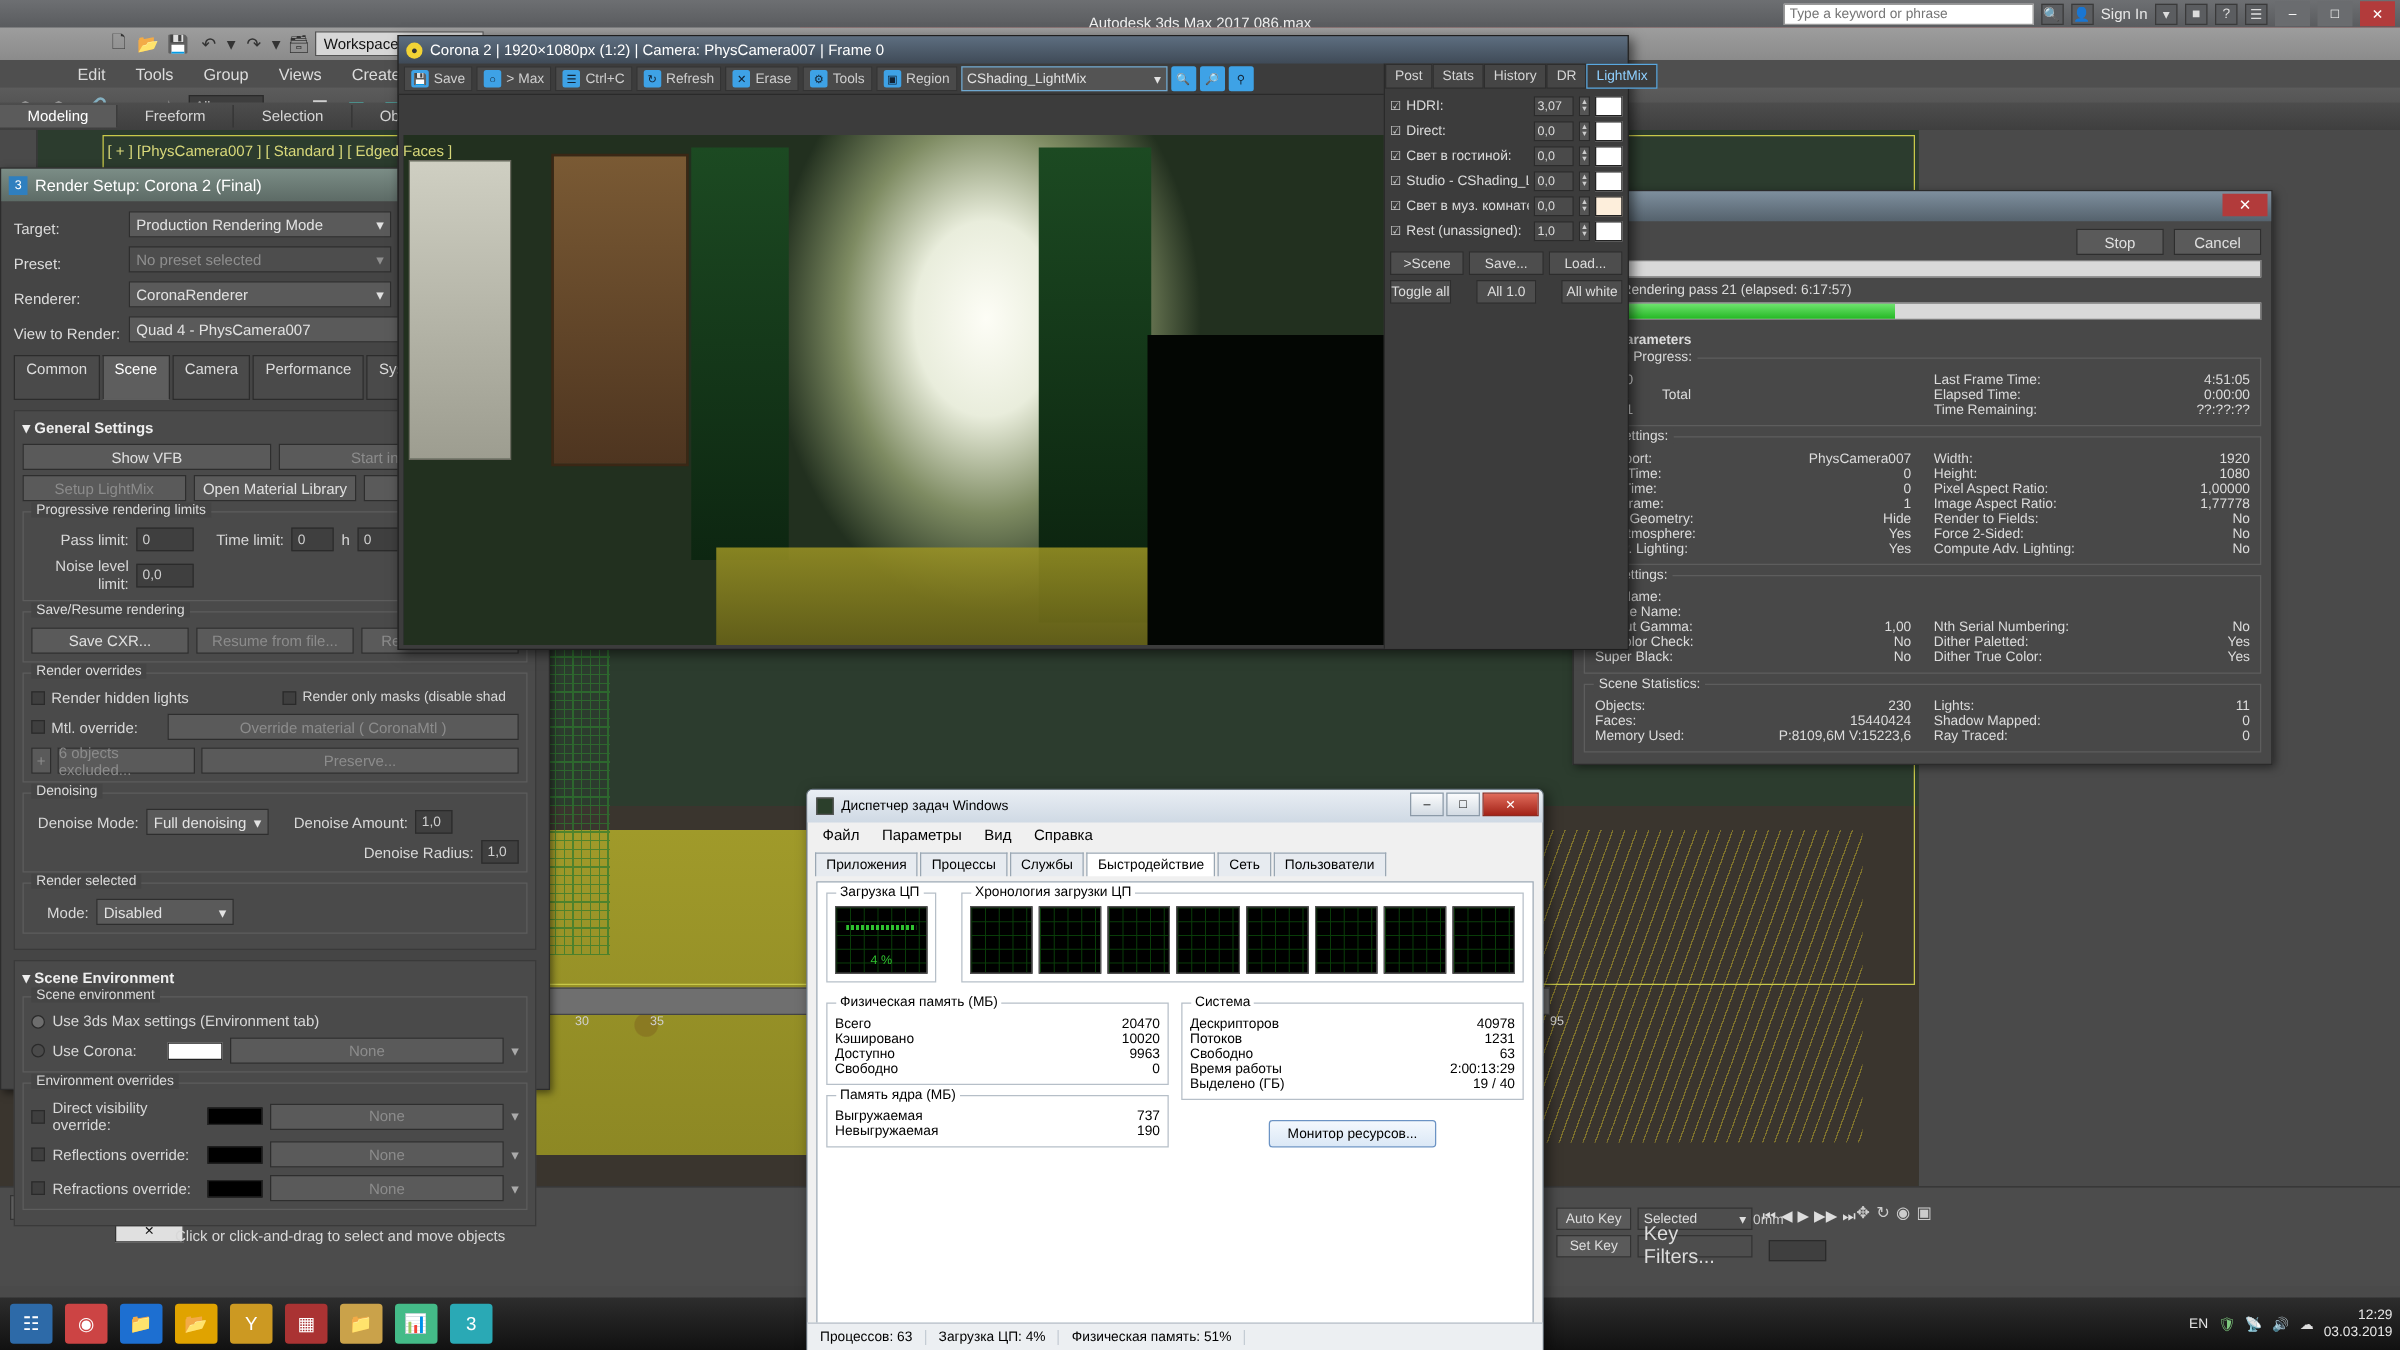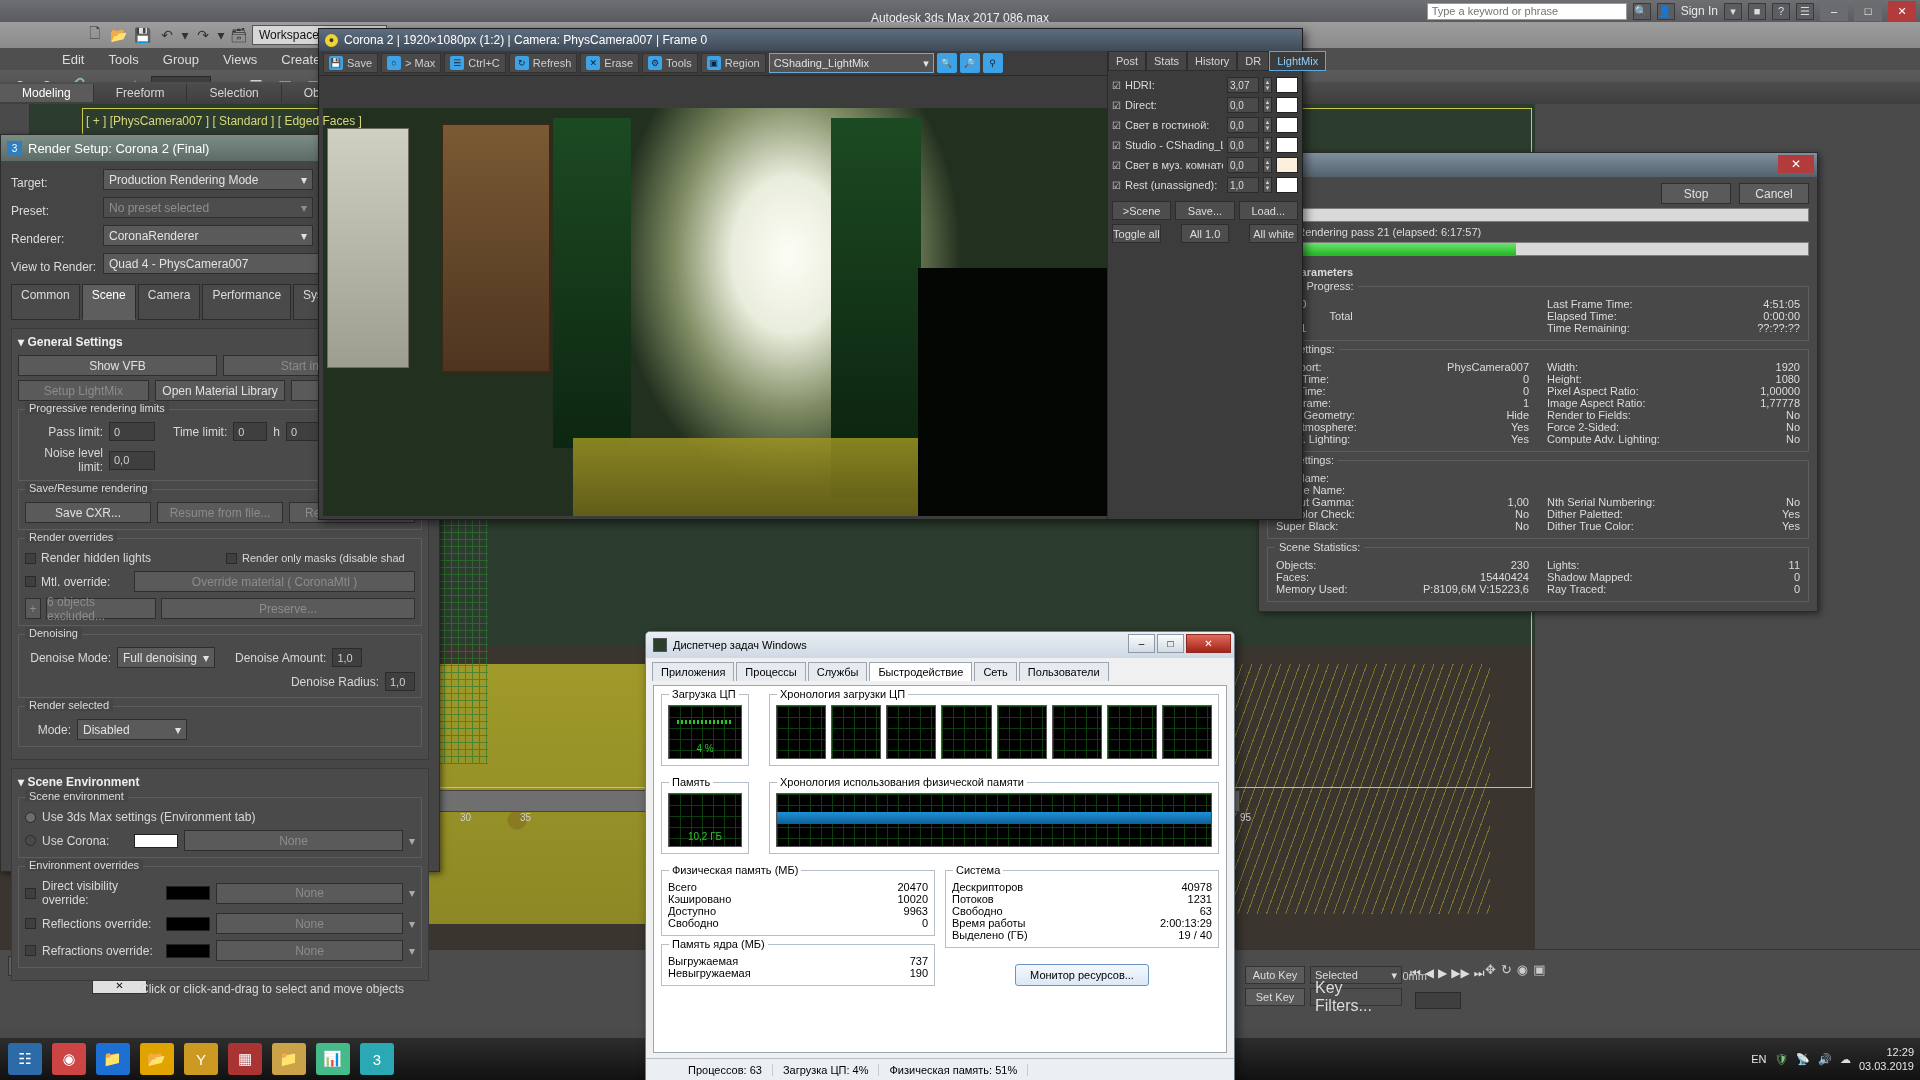--- a/index.html
+++ b/index.html
@@ -186,21 +186,21 @@
   .tm-tab.active{ background:#fff; font-weight:normal;}
   .tmgrp{ border:1px solid #b6bfc8; margin:8px 7px; padding:10px 6px 6px; position:relative;}
   .tmgrp > .gt{ position:absolute; top:-7px; left:7px; background:#fff; padding:0 3px;}
   .graph{ background:#000; border:1px solid #555; position:relative; overflow:hidden;}
   .grid-lines{ position:absolute; inset:0;
      background-image:linear-gradient(#093d09 1px, transparent 1px),
                       linear-gradient(90deg,#093d09 1px, transparent 1px);
      background-size:11px 11px;}
   .tm-status{ position:absolute; left:0; bottom:0; width:100%; height:22px;
      background:#eceff2; border-top:1px solid #b6bfc8; display:flex; align-items:center;
-     font-size:11px;padding-left:32px;}
+     font-size:11px;}
   .tm-status > span{ padding:0 10px; border-right:1px solid #c4ccd4;}
   .tm-btn{ border:1px solid #6b93c4; background:linear-gradient(#f3f8fd,#dbe8f6);
      padding:4px 14px; font-size:11px; border-radius:3px;}
 </style>
 </head>
 <body>
 
 <div id="maxshell">
 
   <div class="max-titlebar">
@@ -970,20 +970,26 @@
   <div class="tm-title">
     <div class="tm-icon"></div>
     <span>Диспетчер задач Windows</span>
     <div class="tm-wbtns">
       <div class="tm-wb">–</div>
       <div class="tm-wb">□</div>
       <div class="tm-wb cl">✕</div>
     </div>
   </div>
 
+  <div class="tm-menu">
+    <span>Файл</span>
+    <span>Параметры</span>
+    <span>Вид</span>
+    <span>Справка</span>
+  </div>
 
   <div class="tm-tabs">
     <div class="tm-tab">Приложения</div>
     <div class="tm-tab">Процессы</div>
     <div class="tm-tab">Службы</div>
     <div class="tm-tab active">Быстродействие</div>
     <div class="tm-tab">Сеть</div>
     <div class="tm-tab">Пользователи</div>
   </div>
 
@@ -1024,38 +1030,20 @@
           <div class="graph" style="flex:1;height:54px">
               <div class="grid-lines"></div>
             </div>
           <div class="graph" style="flex:1;height:54px">
               <div class="grid-lines"></div>
             </div>
         </div>
       </div>
     </div>
 
-    <div style="display:flex;gap:6px">
-      <div class="tmgrp" style="width:88px">
-        <div class="gt">Память</div>
-        <div class="graph" style="height:54px;position:relative">
-          <div class="grid-lines"></div>
-          <div style="position:absolute;left:0;right:0;bottom:4px;text-align:center;color:#2fc22f;
-               font-size:10px">10,2 ГБ</div>
-        </div>
-      </div>
-      <div class="tmgrp" style="flex:1">
-        <div class="gt">Хронология использования физической памяти</div>
-        <div class="graph" style="height:54px;position:relative">
-          <div class="grid-lines"></div>
-          <div style="position:absolute;left:0;right:0;top:18px;height:12px;
-               background:linear-gradient(#1f8fd6,#0d5f96);"></div>
-        </div>
-      </div>
-    </div>
 
     <div style="display:flex;gap:10px;padding:0 7px">
       <div style="flex:1">
         <div class="tmgrp" style="margin:8px 0">
           <div class="gt">Физическая память (МБ)</div>
           <div class="kv" style="display:flex;justify-content:space-between">
               <span>Всего</span>
               <span>20470</span>
             </div>
           <div class="kv" style="display:flex;justify-content:space-between">

